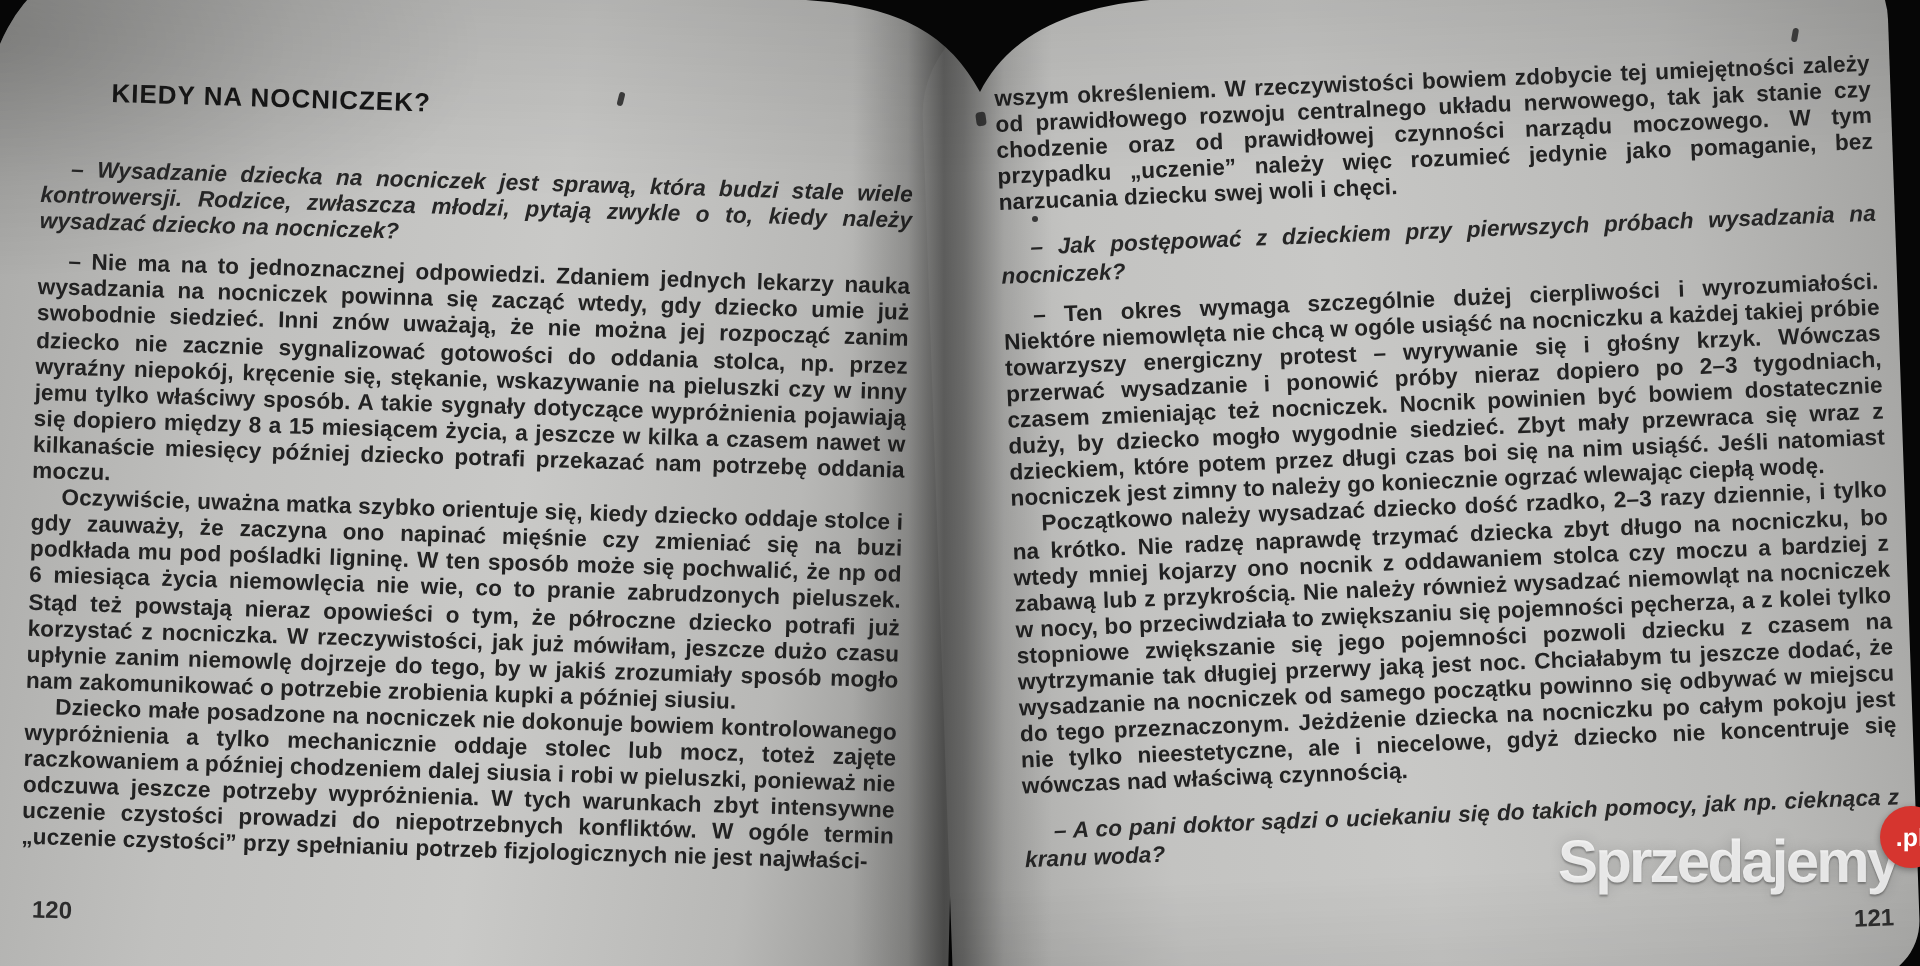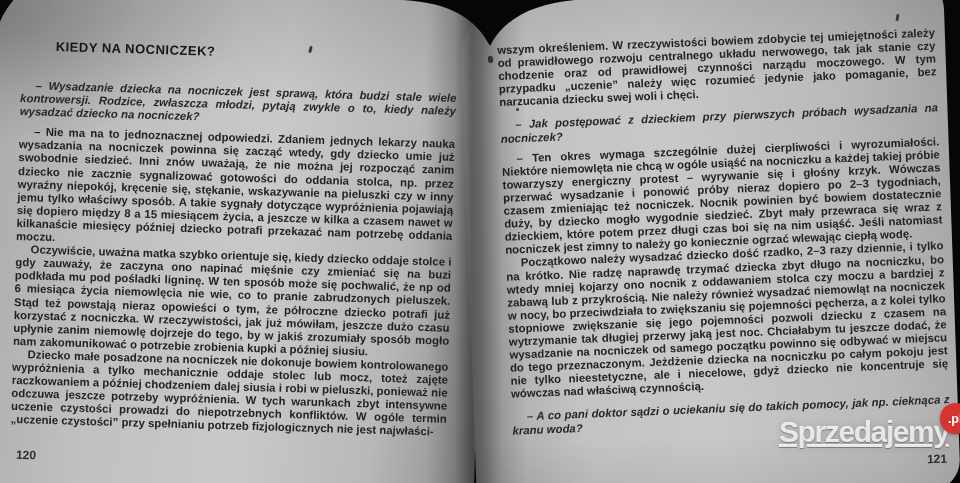--- a/index.html
+++ b/index.html
@@ -66,21 +66,20 @@
   .speck-1 { left:309px; top:46px; width:3px; height:7px; transform:rotate(14deg); }
   .speck-2 { left:488px; top:56px; width:5px; height:7px; transform:rotate(-8deg); background:#444; }
   .speck-3 { left:896px; top:14px; width:3px; height:7px; transform:rotate(10deg); }
   .speck-4 { left:516px; top:108px; width:3px; height:3px; border-radius:50%; }
   .watermark {
     position:absolute; z-index:10; left:779px; top:415px;
     font-size:30px; font-weight:bold; letter-spacing:-1.4px;
     color:rgba(255,255,255,.82);
     text-shadow:0 1px 1px rgba(0,0,0,.30), 0 0 7px rgba(0,0,0,.15);
     white-space:nowrap;
-    text-decoration:underline;
   }
   .wm-badge {
     position:absolute; right:-22px; top:-12px;
     width:31px; height:31px; border-radius:50%;
     background:#d6352f; color:#fff;
     font-size:12.5px; font-weight:bold; letter-spacing:0; font-style:normal;
     display:flex; align-items:center; justify-content:center;
     text-shadow:none; box-shadow:0 1px 3px rgba(0,0,0,.35);
   }
 </style>

